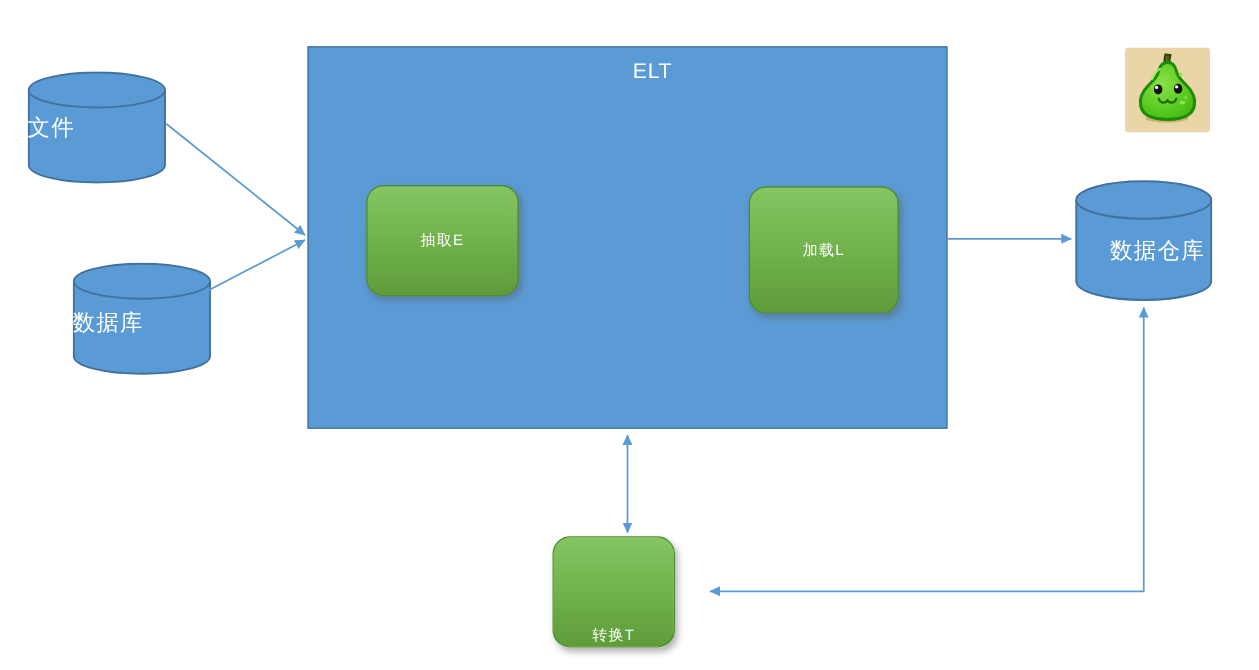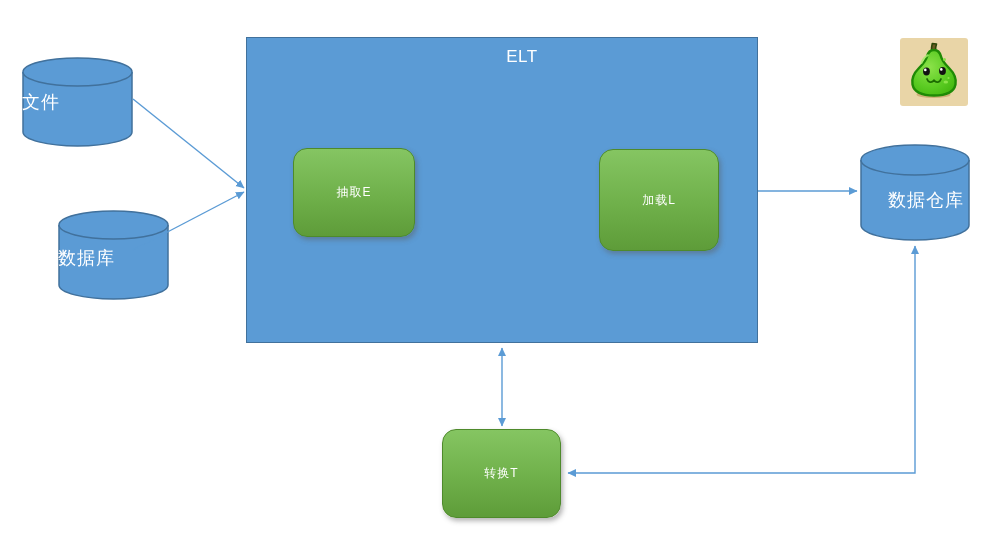--- a/index.html
+++ b/index.html
@@ -24,21 +24,21 @@
   .gbox{
     position:absolute;border-radius:14px;box-sizing:border-box;
     background:linear-gradient(180deg,#85C562 0%,#6FB04A 55%,#5E9C39 100%);
     border:1px solid #4E8A2B;
     box-shadow:2px 3px 5px rgba(90,90,90,0.45);
     display:flex;align-items:center;justify-content:center;
     color:#FFFFFF;font-size:12px;letter-spacing:1px;white-space:nowrap;
   }
   #box-extract{left:293px;top:148px;width:122px;height:89px;}
   #box-load{left:599px;top:149px;width:120px;height:102px;}
-  #box-transform{left:442px;top:429px;width:119px;height:89px;}
+  #box-transform{left:442px;top:429px;width:98px;height:89px;align-items:flex-end;}
   #arrow-layer{position:absolute;left:0;top:0;pointer-events:none;}
   #pear{position:absolute;left:900px;top:38px;width:68px;height:68px;}
 </style>
 </head>
 <body>
 
 <div id="canvas">
 
   <div id="elt-box">
     <div id="elt-title">ELT</div>

